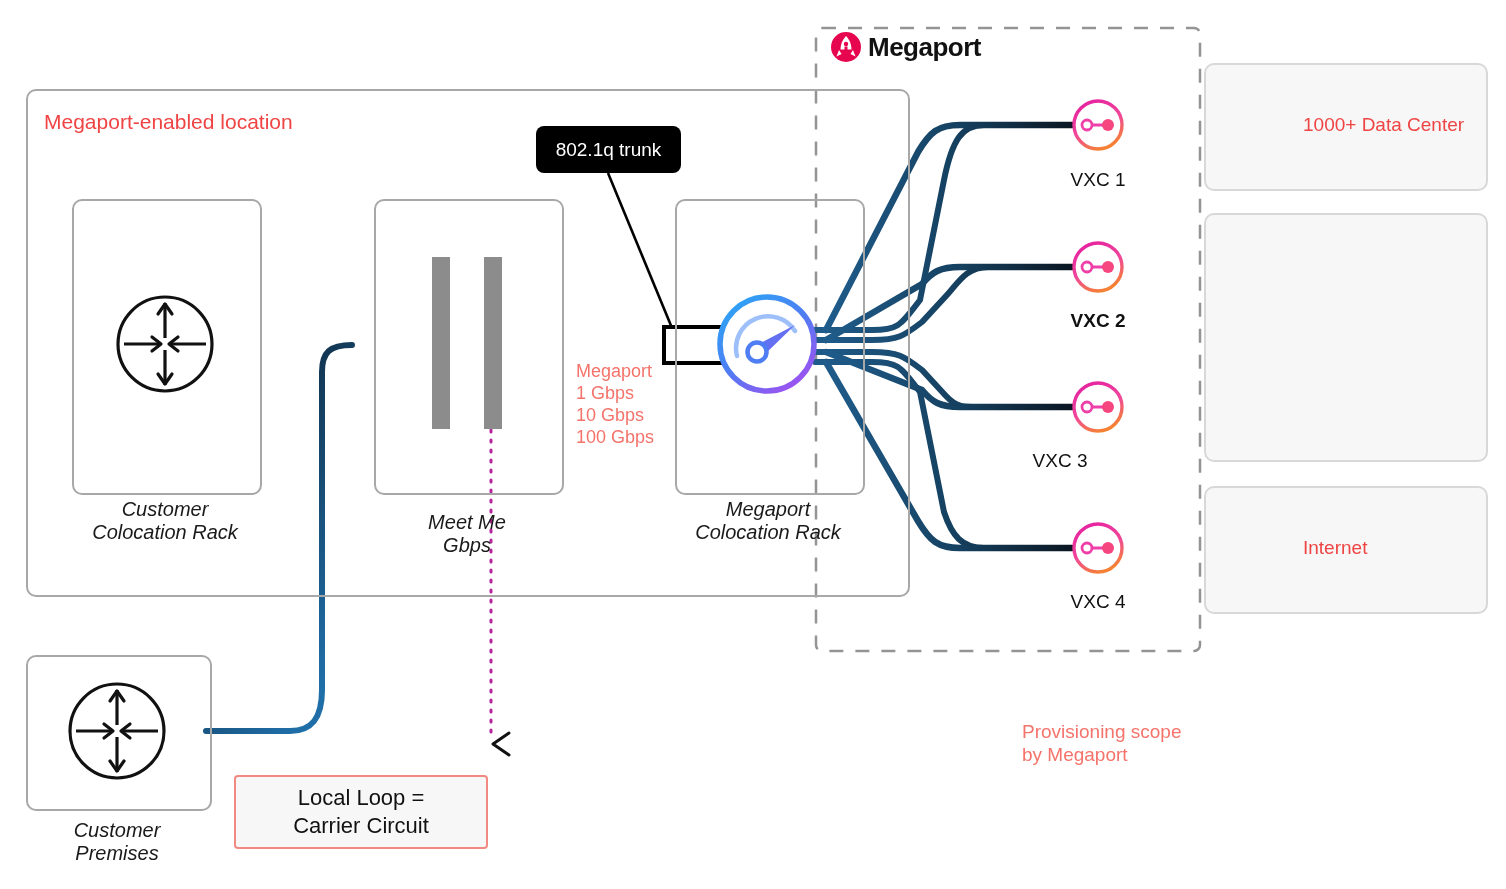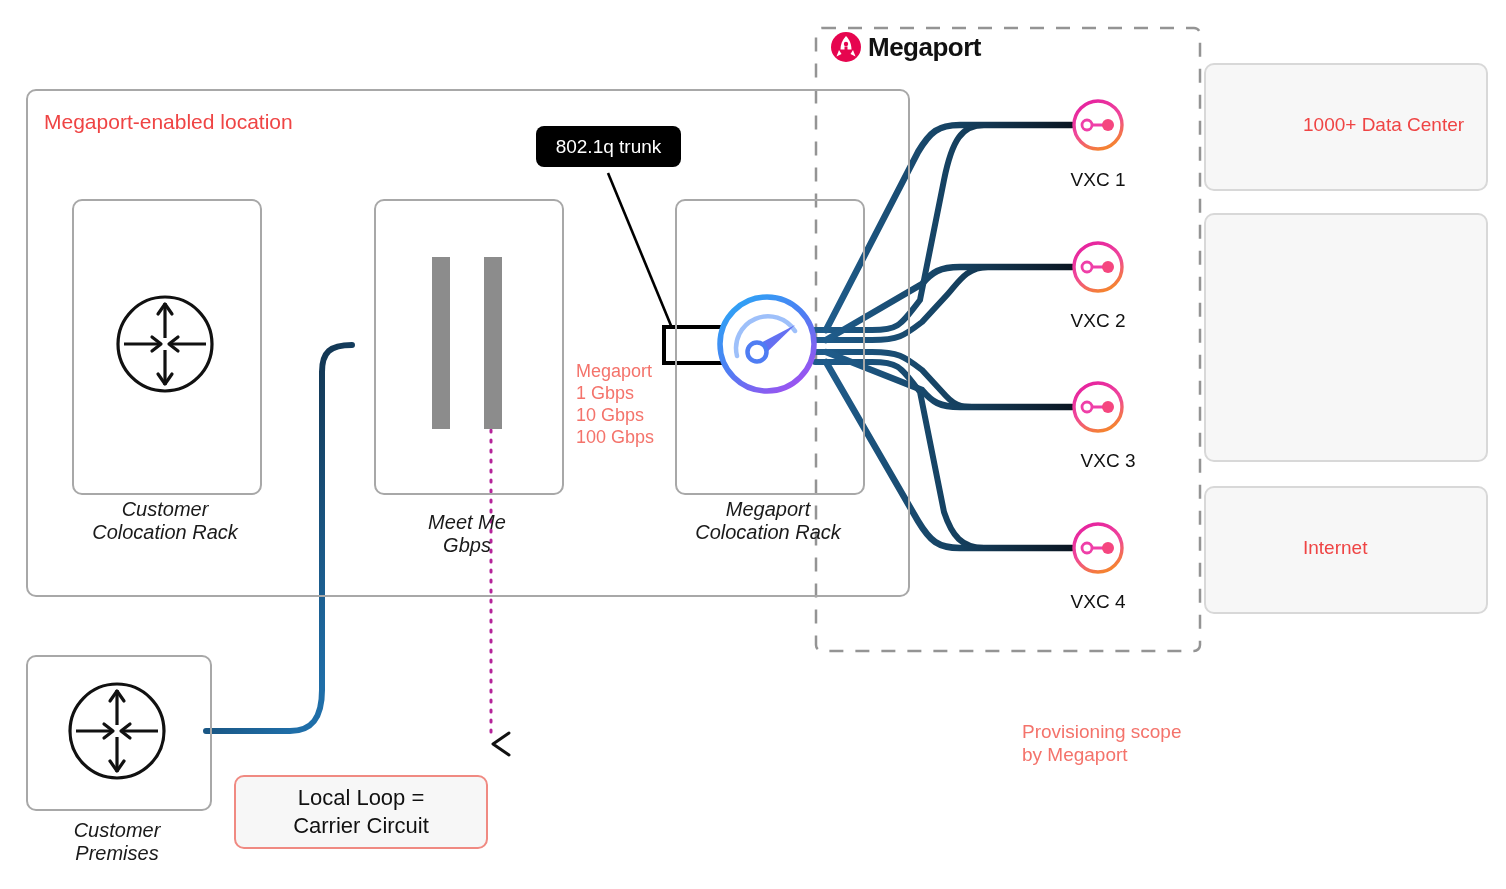--- a/index.html
+++ b/index.html
@@ -15,21 +15,21 @@
   .endlbl{font-size:19px;color:#ef4444;}
   .speed{font-size:18px;line-height:22px;color:#f4736b;}
   .prov{font-size:19px;line-height:23px;color:#f4736b;}
   .trunk{font-size:19px;color:#fff;}
   .loop{font-size:22px;line-height:28px;color:#111;}
   .mplogo{font-size:26px;font-weight:bold;color:#111;letter-spacing:-0.5px;}
 
   .rndbox{position:absolute;border:2px solid #a8a8a8;border-radius:10px;background:transparent;}
   .greybox{position:absolute;border:2px solid #d8d8d8;border-radius:10px;background:#f7f7f7;}
   .blackbox{position:absolute;background:#000;border-radius:8px;display:flex;align-items:center;justify-content:center;}
-  .loopbox{position:absolute;background:#f7f7f7;border:2px solid #f08a82;border-radius:10px;display:flex;align-items:center;justify-content:center;}
+  .loopbox{position:absolute;background:#f7f7f7;border:2px solid #f08a82;border-radius:4px;display:flex;align-items:center;justify-content:center;}
 </style>
 </head>
 <body>
 
 <div id="stage">
 
   <svg class="layer" viewBox="0 0 1506 889">
     <defs>
       <linearGradient id="gMagenta" x1="0" y1="0" x2="1" y2="0">
         <stop offset="0%" stop-color="#2b0a2b"></stop>
@@ -285,34 +285,34 @@
   <div class="txt boxlbl ctr" style="left:675px;top:498px;width:186px;">
     <div>Megaport</div>
     <div>Colocation Rack</div>
   </div>
 
   <div class="txt boxlbl ctr" style="left:26px;top:819px;width:182px;">
     <div>Customer</div>
     <div>Premises</div>
   </div>
 
-  <div class="blackbox" style="left:536px;top:126px;width:145px;height:41px;">
+  <div class="blackbox" style="left:536px;top:126px;width:145px;height:47px;">
     <span class="trunk">802.1q trunk</span>
   </div>
 
   <div class="txt speed" style="left:576px;top:360px;">
     <div>Megaport</div>
     <div>1 Gbps</div>
     <div>10 Gbps</div>
     <div>100 Gbps</div>
   </div>
 
   <div class="txt vxclbl ctr" style="left:1038px;top:157px;width:120px;">VXC 1</div>
-  <div class="txt vxclbl ctr" style="left:1038px;top:298px;width:120px;">VXC 2</div>
-  <div class="txt vxclbl ctr" style="left:1048px;top:438px;width:120px;">VXC 3</div>
+  <div class="txt vxclbl ctr" style="left:1038px;top:298px;width:120px;font-weight:bold;">VXC 2</div>
+  <div class="txt vxclbl ctr" style="left:1000px;top:438px;width:120px;">VXC 3</div>
   <div class="txt vxclbl ctr" style="left:1038px;top:579px;width:120px;">VXC 4</div>
 
   <div class="txt endlbl" style="left:1303px;top:114px;">1000+ Data Center</div>
   <div class="txt endlbl" style="left:1303px;top:537px;">Internet</div>
 
   <div class="loopbox" style="left:234px;top:775px;width:250px;height:70px;">
     <div class="loop ctr">
       <div>Local Loop =</div>
       <div>Carrier Circuit</div>
     </div>

